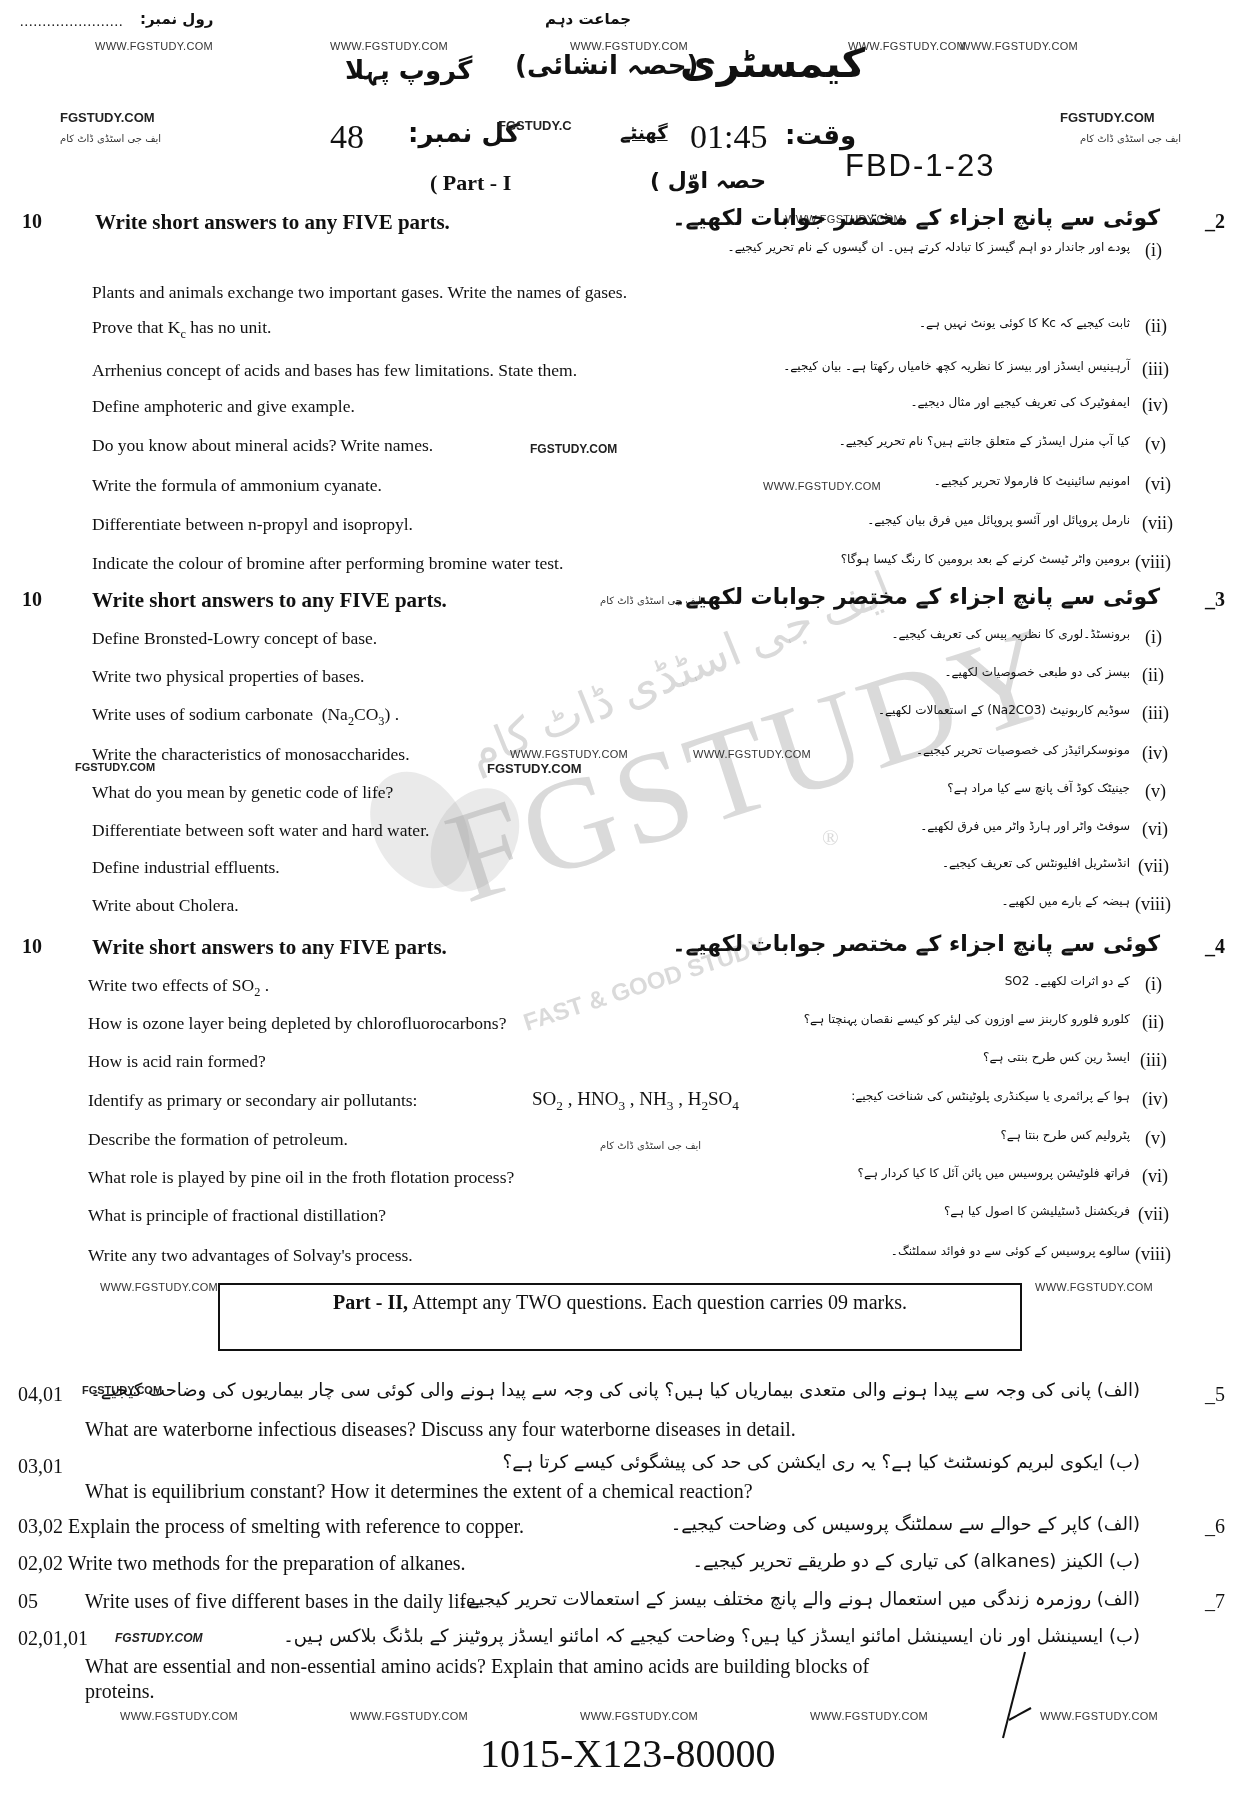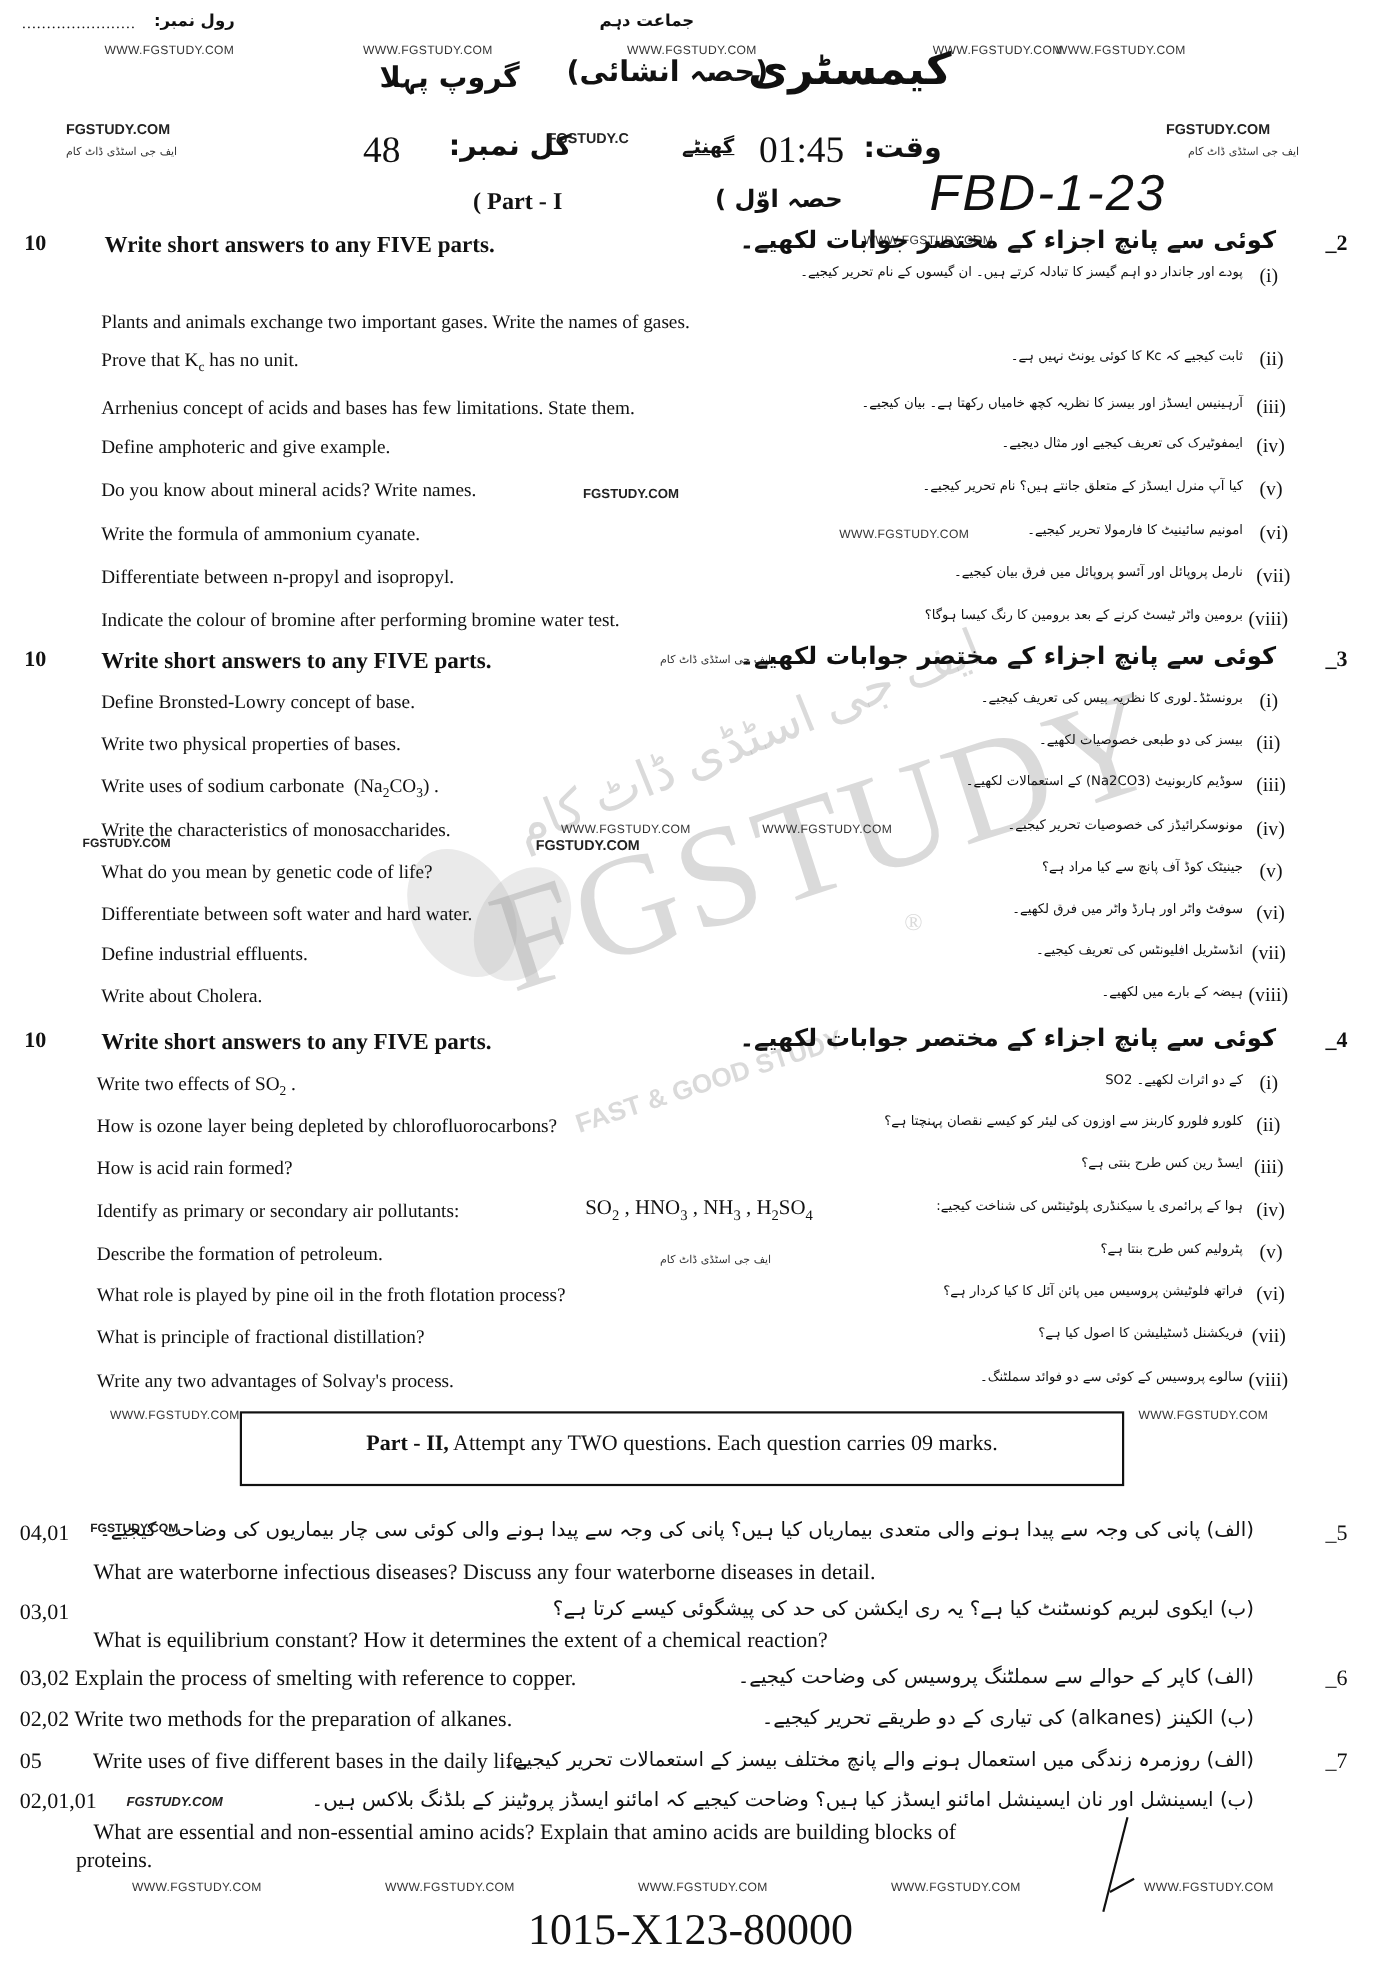--- a/index.html
+++ b/index.html
@@ -5,21 +5,21 @@
   html, body { margin: 0; padding: 0; background: #ffffff; }
   body { width: 1250px; height: 1798px; position: relative; overflow: hidden; color: #111; font-family: "Liberation Serif", serif; }
   .abs { position: absolute; }
   .wm-small { font-family: "Liberation Sans", sans-serif; font-size: 11px; color: #333; letter-spacing: 0.3px; white-space: nowrap; }
   .wm-bold { font-family: "Liberation Sans", sans-serif; font-size: 13px; font-weight: bold; color: #222; white-space: nowrap; }
   .urdu { font-family: "DejaVu Sans", sans-serif; direction: rtl; unicode-bidi: plaintext; white-space: nowrap; }
   .urdu-sm { font-size: 10px; color: #333; }
   .title-urdu { font-size: 40px; font-weight: bold; }
   .head-urdu { font-size: 26px; font-weight: bold; }
   .meta { font-size: 34px; font-family: "Liberation Serif", serif; }
-  .handwritten { font-family: "Liberation Sans", sans-serif; font-size: 46px; font-style: italic; font-weight: 300; letter-spacing: 2px; }
+  .handwritten { font-family: "Liberation Sans", sans-serif; font-size: 31px; font-weight: 300; letter-spacing: 2px; }
   .marks { font-size: 20px; font-weight: bold; }
   .sec-head { font-size: 21px; font-weight: bold; }
   .q-en { font-size: 17.5px; white-space: nowrap; }
   .q-ur { font-size: 12px; text-align: right; }
   .q-num { font-size: 18px; font-family: "Liberation Serif", serif; }
   .qn { font-size: 20px; font-weight: bold; }
   .sec-urdu { font-size: 22px; font-weight: bold; }
   .p2-en { font-size: 20px; white-space: nowrap; }
   .p2-ur { font-size: 18px; }
   .watermark { color: rgba(150,150,150,0.35); font-family: "Liberation Serif", serif; pointer-events: none; }
@@ -194,21 +194,21 @@
   <div class="abs q-num" style="left:1138px;top:1204px;">(vii)</div>
 
   <div class="abs q-en" style="left:88px;top:1245px;">Write any two advantages of Solvay's process.</div>
   <div class="abs urdu q-ur" style="right:120px;top:1244px;">سالوے پروسیس کے کوئی سے دو فوائد سملٹنگ۔</div>
   <div class="abs q-num" style="left:1135px;top:1244px;">(viii)</div>
 </div>
 
 <div class="abs wm-small" style="left:100px;top:1281px;">WWW.FGSTUDY.COM</div>
 <div class="abs wm-small" style="left:1035px;top:1281px;">WWW.FGSTUDY.COM</div>
 <div class="abs box" style="left:218px;top:1283px;width:800px;height:64px;">
-  <div style="text-align:center;font-size:20px;margin-top:16px;">
+  <div style="text-align:center;font-size:20px;margin-top:6px;">
     <span style="font-weight:bold;">Part - II,</span>
     <span>Attempt any TWO questions.  Each question carries 09 marks.</span>
   </div>
 </div>
 
 <div class="abs q-num" style="left:18px;top:1383px;font-size:20px;">04,01</div>
 <div class="abs wm-bold" style="left:82px;top:1384px;font-size:11px;">FGSTUDY.COM</div>
 <div class="abs urdu p2-ur" style="right:110px;top:1379px;">
   <span>(الف)</span>
   <span>پانی کی وجہ سے پیدا ہونے والی متعدی بیماریاں کیا ہیں؟ پانی کی وجہ سے پیدا ہونے والی کوئی سی چار بیماریوں کی وضاحت کیجیے۔</span>
@@ -252,21 +252,21 @@
 </div>
 <div class="abs qn" style="left:1205px;top:1590px;font-weight:normal;">_<span>7</span></div>
 
 <div class="abs q-num" style="left:18px;top:1627px;font-size:20px;">02,01,01</div>
 <div class="abs wm-bold" style="left:115px;top:1631px;font-style:italic;font-size:12px;">FGSTUDY.COM</div>
 <div class="abs urdu p2-ur" style="right:110px;top:1625px;">
   <span>(ب)</span>
   <span>ایسینشل اور نان ایسینشل امائنو ایسڈز کیا ہیں؟ وضاحت کیجیے کہ امائنو ایسڈز پروٹینز کے بلڈنگ بلاکس ہیں۔</span>
 </div>
 <div class="abs p2-en" style="left:85px;top:1655px;">What are essential and non-essential amino acids?  Explain that amino acids are building blocks of</div>
-<div class="abs p2-en" style="left:69px;top:1680px;">proteins.</div>
+<div class="abs p2-en" style="left:85px;top:1680px;">proteins.</div>
 
 <div class="abs wm-small" style="left:120px;top:1710px;">WWW.FGSTUDY.COM</div>
 <div class="abs wm-small" style="left:350px;top:1710px;">WWW.FGSTUDY.COM</div>
 <div class="abs wm-small" style="left:580px;top:1710px;">WWW.FGSTUDY.COM</div>
 <div class="abs wm-small" style="left:810px;top:1710px;">WWW.FGSTUDY.COM</div>
 <div class="abs wm-small" style="left:1040px;top:1710px;">WWW.FGSTUDY.COM</div>
 <div class="abs" style="left:995px;top:1650px;width:40px;height:90px;">
   <svg width="40" height="90" viewBox="0 0 40 90">
       <path d="M30 2 L8 88" stroke="#111" stroke-width="2" fill="none"></path>
       <path d="M14 70 L36 58" stroke="#111" stroke-width="2" fill="none"></path>

